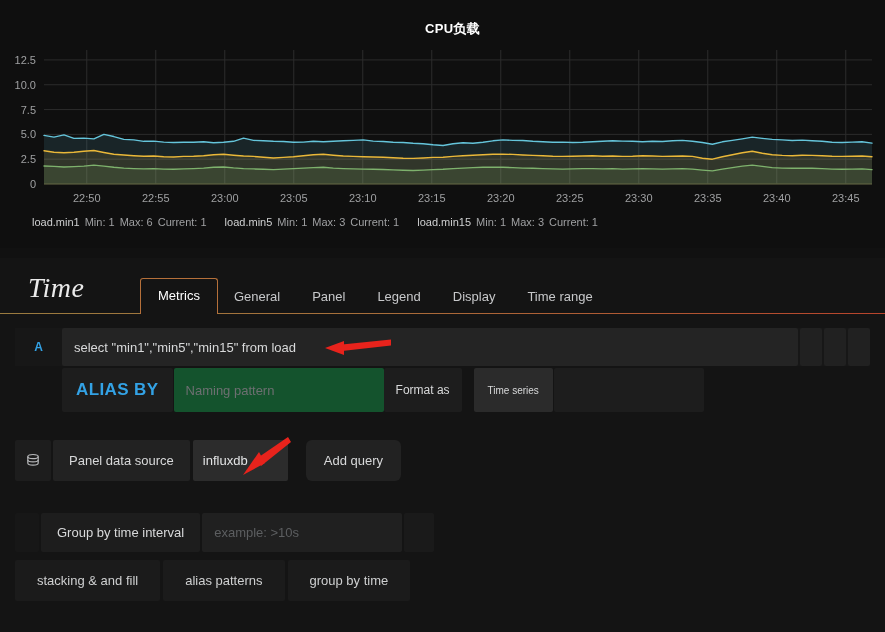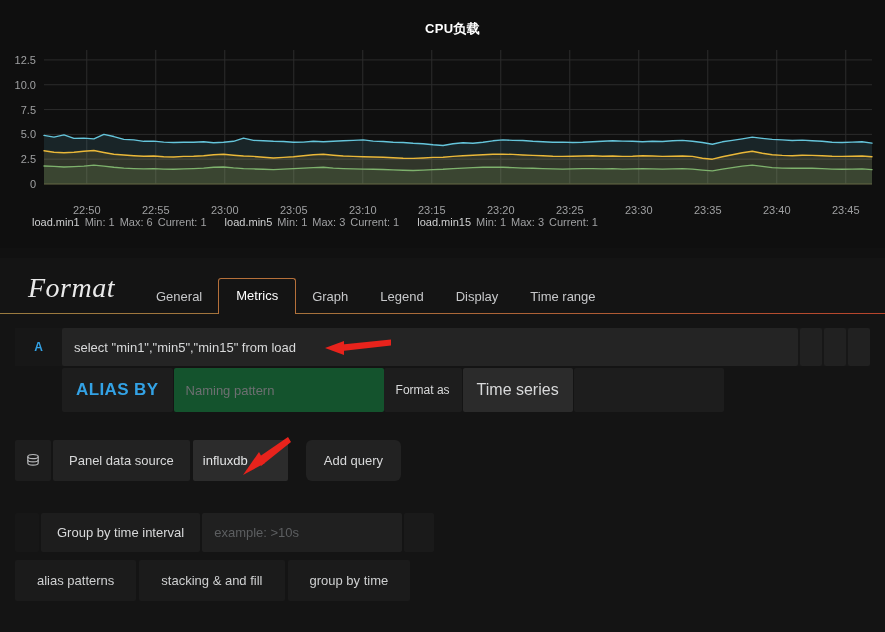--- a/index.html
+++ b/index.html
@@ -14,21 +14,21 @@
 
   
   .panel { position: absolute; left: 0; top: 0; width: 885px; height: 248px; background: #0f0f0f; }
   .panel-title {
     text-align: center; font-size: 13px; font-weight: bold; color: #ffffff;
     padding-top: 20px; letter-spacing: .3px; padding-left: 20px;
   }
   .plot-wrap { position: absolute; left: 0; top: 44px; width: 885px; height: 150px; }
   .plot-svg { display: block; }
 
-  .xaxis { position: absolute; left: 0; top: 192px; width: 768px; height: 20px; margin-top: 12px; }
+  .xaxis { position: absolute; left: 0; top: 192px; width: 768px; height: 20px; }
   .xtick {
     position: absolute; top: 0; font-size: 11px; color: #9fa0a2;
     transform: translateX(-50%); white-space: nowrap;
   }
   .legend {
     position: absolute; left: 0; top: 216px; width: 709px;
     text-align: left; padding-left: 32px; font-size: 11px; color: #9fa0a2;
   }
   .legend-item { display: inline-block; margin-right: 18px; white-space: nowrap; }
   .legend-name { color: #cfd0d1; }
@@ -84,22 +84,22 @@
     color: #d8d9da; font-size: 13px; padding: 12px 12px; margin-left: 1px; border-radius: 2px;
     font-family: "Liberation Sans", sans-serif;
   }
   .a-input::placeholder { color: #6d6f71; }
   .a-gap { flex: 1; background: #141414; }
   .a-small-label {
     background: #1d1d1d; color: #d8d9da; font-size: 12px; padding: 12px 12px;
     display: flex; align-items: center; border-radius: 2px;
   }
   .a-select {
-    background: #2b2b2b; color: #d8d9da; font-size: 16px; padding: 12px 14px;
-    display: flex; align-items: center; border-radius: 2px; margin-left: 1px; cursor: pointer;
+    background: #2b2b2b; color: #d8d9da; font-size: 10px; padding: 12px 14px;
+    display: flex; align-items: center; border-radius: 2px; margin-left: 12px; cursor: pointer;
   }
   .a-tail { flex: 0 0 150px; background: #1d1d1d; margin-left: 1px; border-radius: 2px; }
 
   .dsrow { display: flex; margin-top: 28px; align-items: stretch; }
   .ds-icon {
     width: 36px; background: #1d1d1d; display: flex; align-items: center; justify-content: center;
     border-radius: 2px; cursor: pointer;
   }
   .ds-label {
     background: #222222; color: #d8d9da; font-size: 13px; padding: 3px 16px;
@@ -196,25 +196,25 @@
         <div class="xtick" style="left: 776.78px;">23:40</div>
         <div class="xtick" style="left: 845.78px;">23:45</div>
       </div>
 
     <div class="legend" id="legend"><span class="legend-item"><span class="legend-name">load.min1</span><span class="legend-stat">Min: 1</span><span class="legend-stat">Max: 6</span><span class="legend-stat">Current: 1</span></span><span class="legend-item"><span class="legend-name">load.min5</span><span class="legend-stat">Min: 1</span><span class="legend-stat">Max: 3</span><span class="legend-stat">Current: 1</span></span><span class="legend-item"><span class="legend-name">load.min15</span><span class="legend-stat">Min: 1</span><span class="legend-stat">Max: 3</span><span class="legend-stat">Current: 1</span></span></div>
   </div>
 
   <div class="editor">
 
     <div class="tabbar">
-      <div class="graph-word">Format</div>
+      <div class="graph-word">Time</div>
       <div class="tabs" id="tabs">
+          <div class="tab active">Metrics</div>
           <div class="tab">General</div>
-          <div class="tab active">Metrics</div>
-          <div class="tab">Graph</div>
+          <div class="tab">Panel</div>
           <div class="tab">Legend</div>
           <div class="tab">Display</div>
           <div class="tab">Time range</div>
         </div>
       <div class="tabbar-line"></div>
     </div>
 
     <div class="ed-body">
 
       <div class="qrow">
@@ -251,22 +251,22 @@
       </div>
 
       <div class="gbrow">
         <div class="gb-pad"></div>
         <div class="gb-label">Group by time interval</div>
         <input class="gb-input" type="text" placeholder="example: &gt;10s" style="">
         <div class="gb-tail"></div>
       </div>
 
       <div class="linkrow" id="linkrow">
+          <div class="linkbtn">stacking &amp; and fill</div>
           <div class="linkbtn">alias patterns</div>
-          <div class="linkbtn">stacking &amp; and fill</div>
           <div class="linkbtn">group by time</div>
         </div>
 
     </div>
   </div>
 
   <svg class="anno" style="left:325px; top:339px;" width="68" height="26">
     <g fill="#e8231c">
       <polygon points="0,9 19,2 19,16"></polygon>
       <polygon points="17,5.5 66,0.5 66,6.5 17,12"></polygon>

